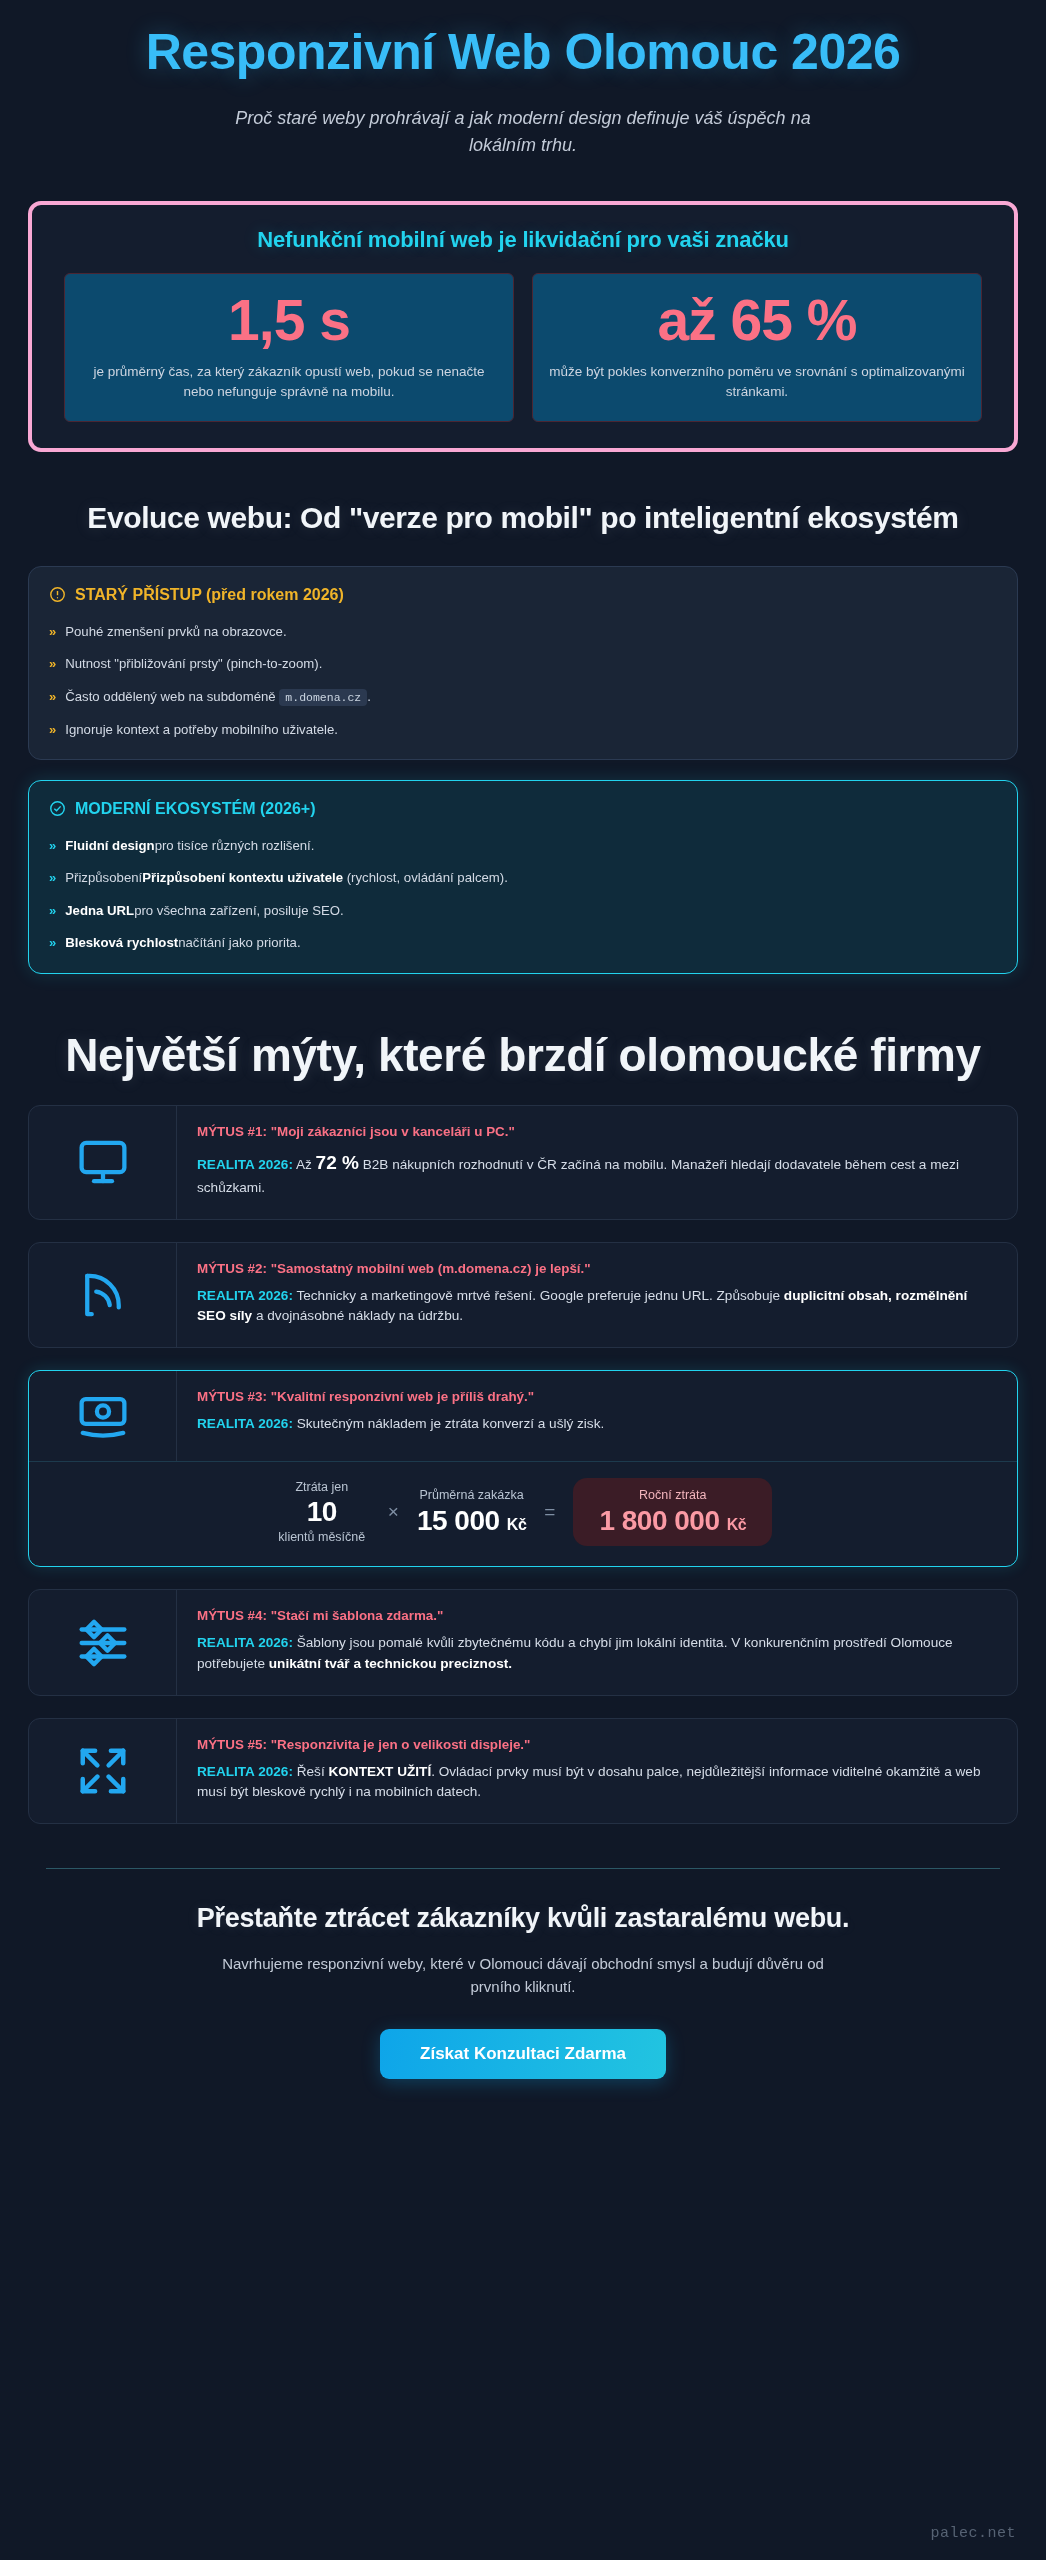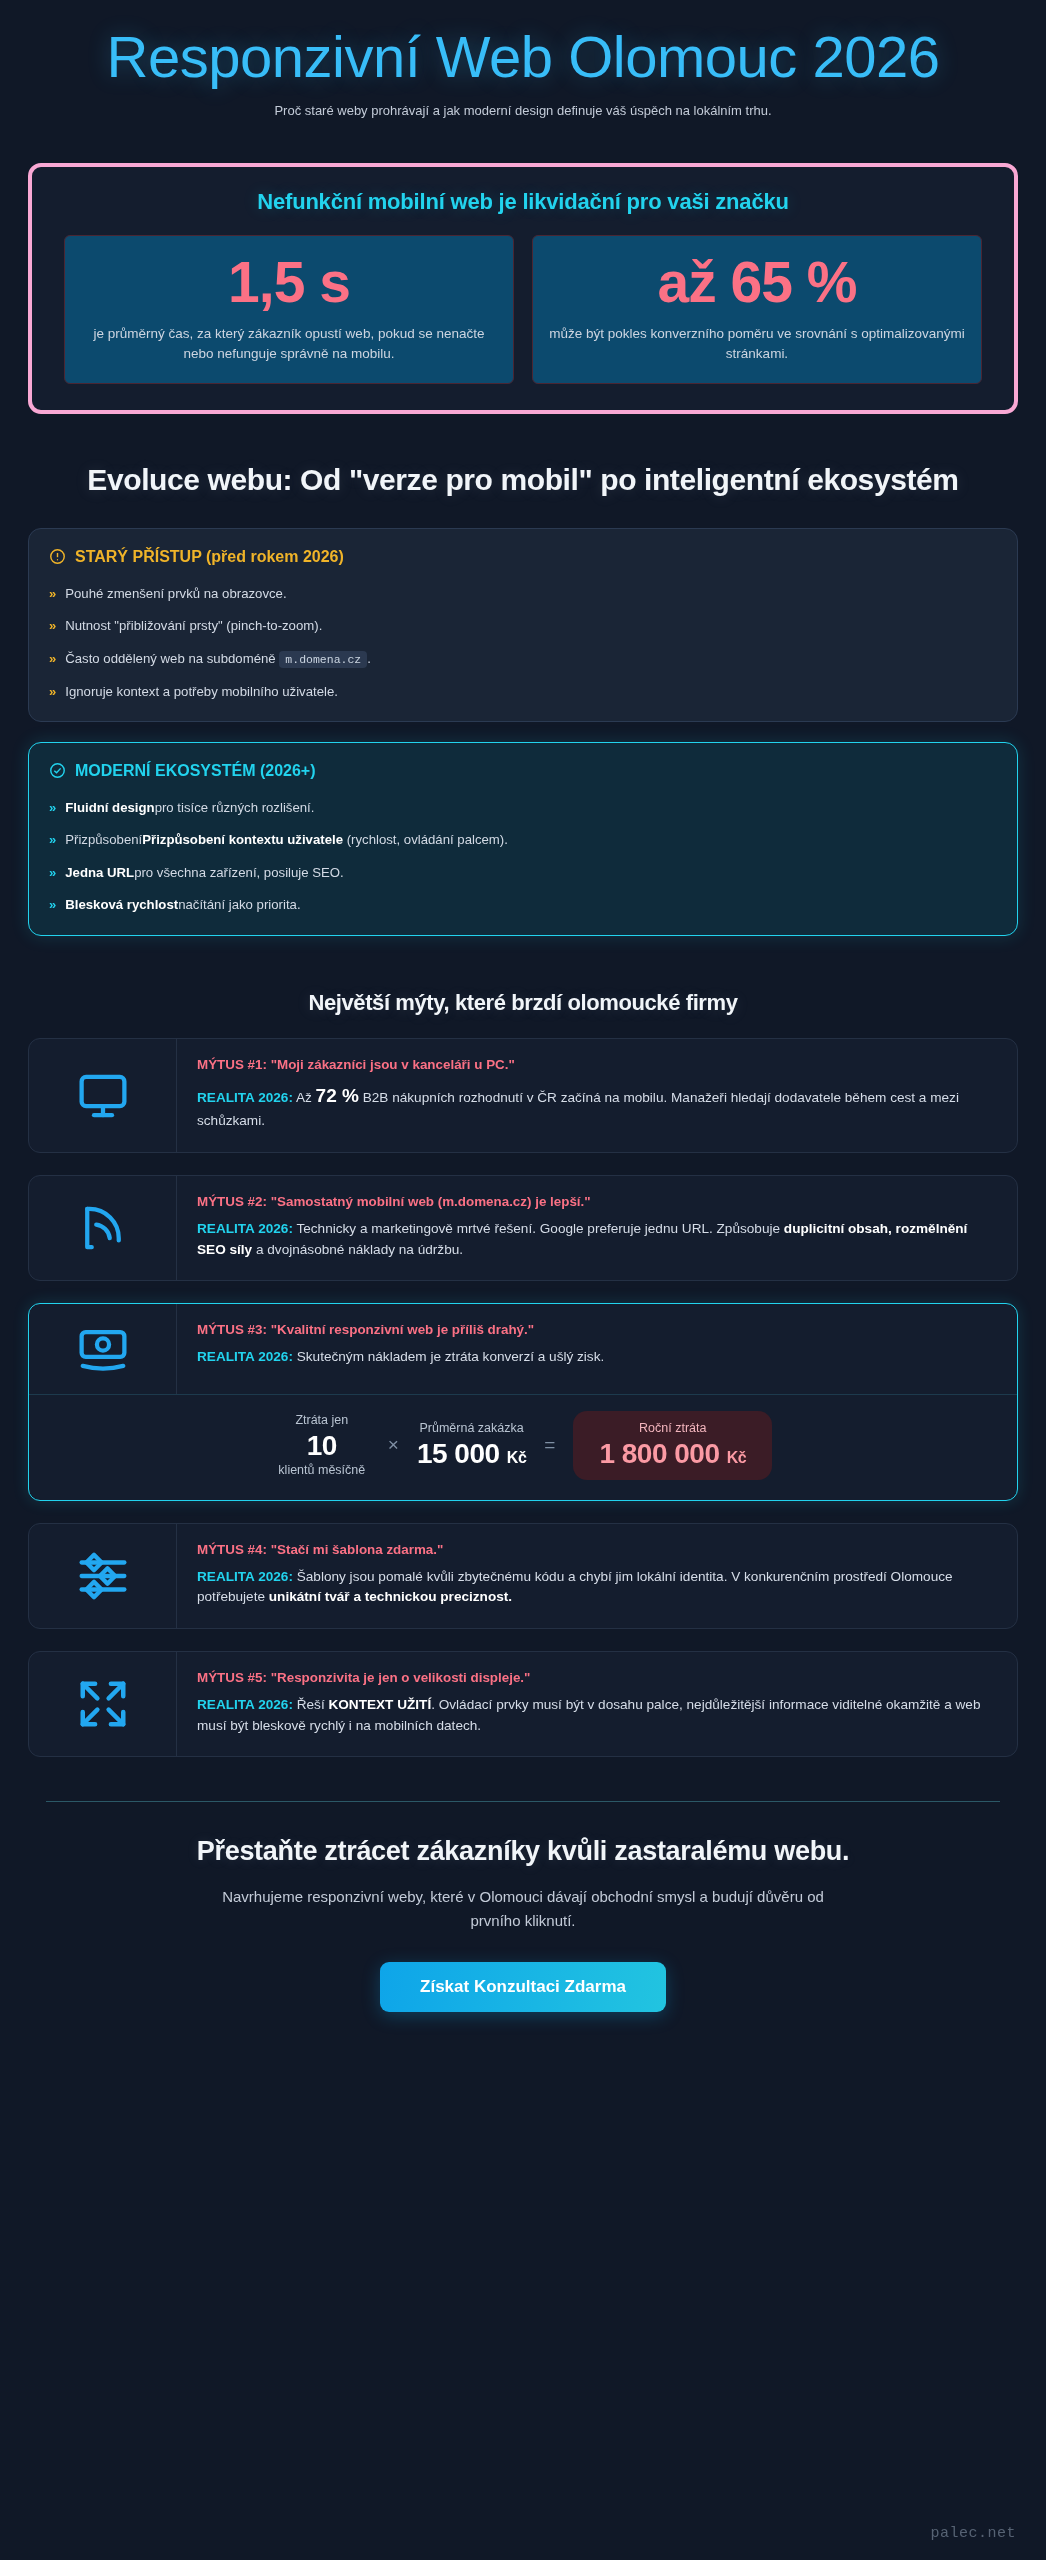--- a/index.html
+++ b/index.html
@@ -15,35 +15,36 @@
     background: #101827;
     position: relative;
     padding: 0 0 14px 0;
     overflow: hidden;
   }
 
   
   .hero { padding: 26px 60px 6px; text-align: center; }
 
   .hero-title {
-    font-size: 58px;
+    font-size: 50px;
     line-height: 1.06;
-    font-weight: 400;
+    font-weight: 700;
     color: #38bdf8;
     letter-spacing: -0.5px;
     font-stretch: condensed;
     text-shadow: 0 0 22px rgba(56,189,248,.30);
   }
 
   .hero-sub {
-    margin: 14px auto 0;
+    margin: 26px auto 0;
     max-width: 610px;
-    font-size: 13px;
+    font-size: 18px;
     line-height: 1.5;
     color: #c3cbd8;
+    font-style: italic;
   }
 
   
   .panel {
     margin: 36px 28px 0;
     background: #141d2e;
     border: 4px solid #f9a8d4;
     border-radius: 13px;
     padding: 22px 18px 26px;
   }
@@ -94,21 +95,21 @@
     font-size: 30px;
     line-height: 1.2;
     font-weight: 700;
     color: #f1f5f9;
     letter-spacing: -0.4px;
     font-stretch: condensed;
     text-shadow: 0 1px 14px rgba(148,163,184,.18);
   }
 
   .section-head.big {
-    font-size: 22px;
+    font-size: 46px;
     margin-top: 54px;
   }
 
   
   .compare {
     display: flex;
     gap: 20px;
     margin: 30px 28px 0;
     align-items: stretch;
     flex-direction: column;

